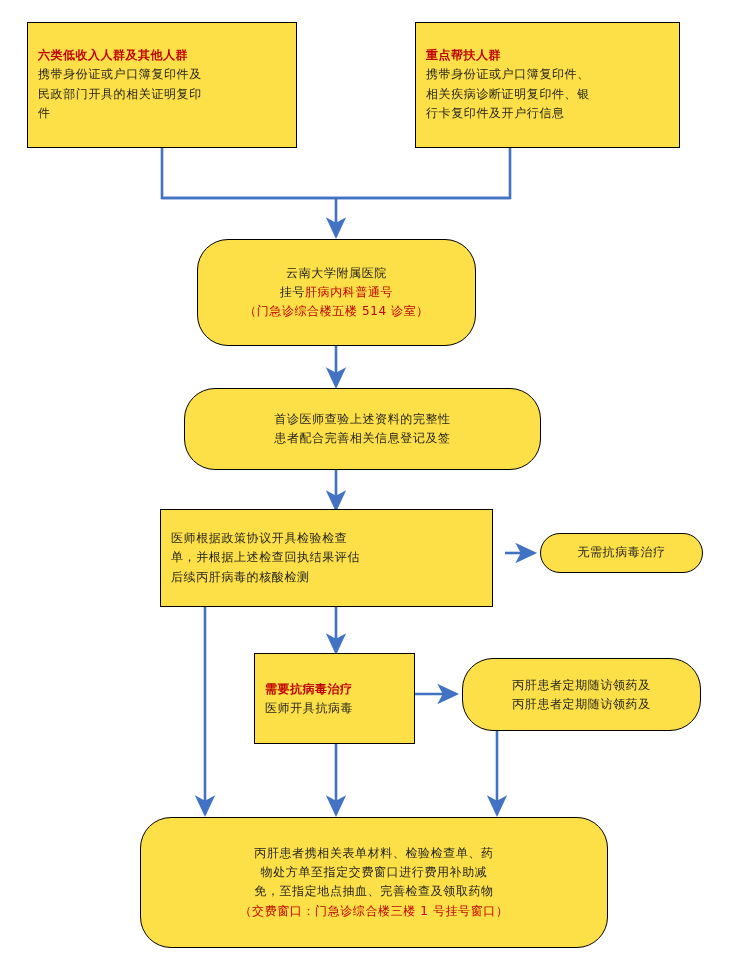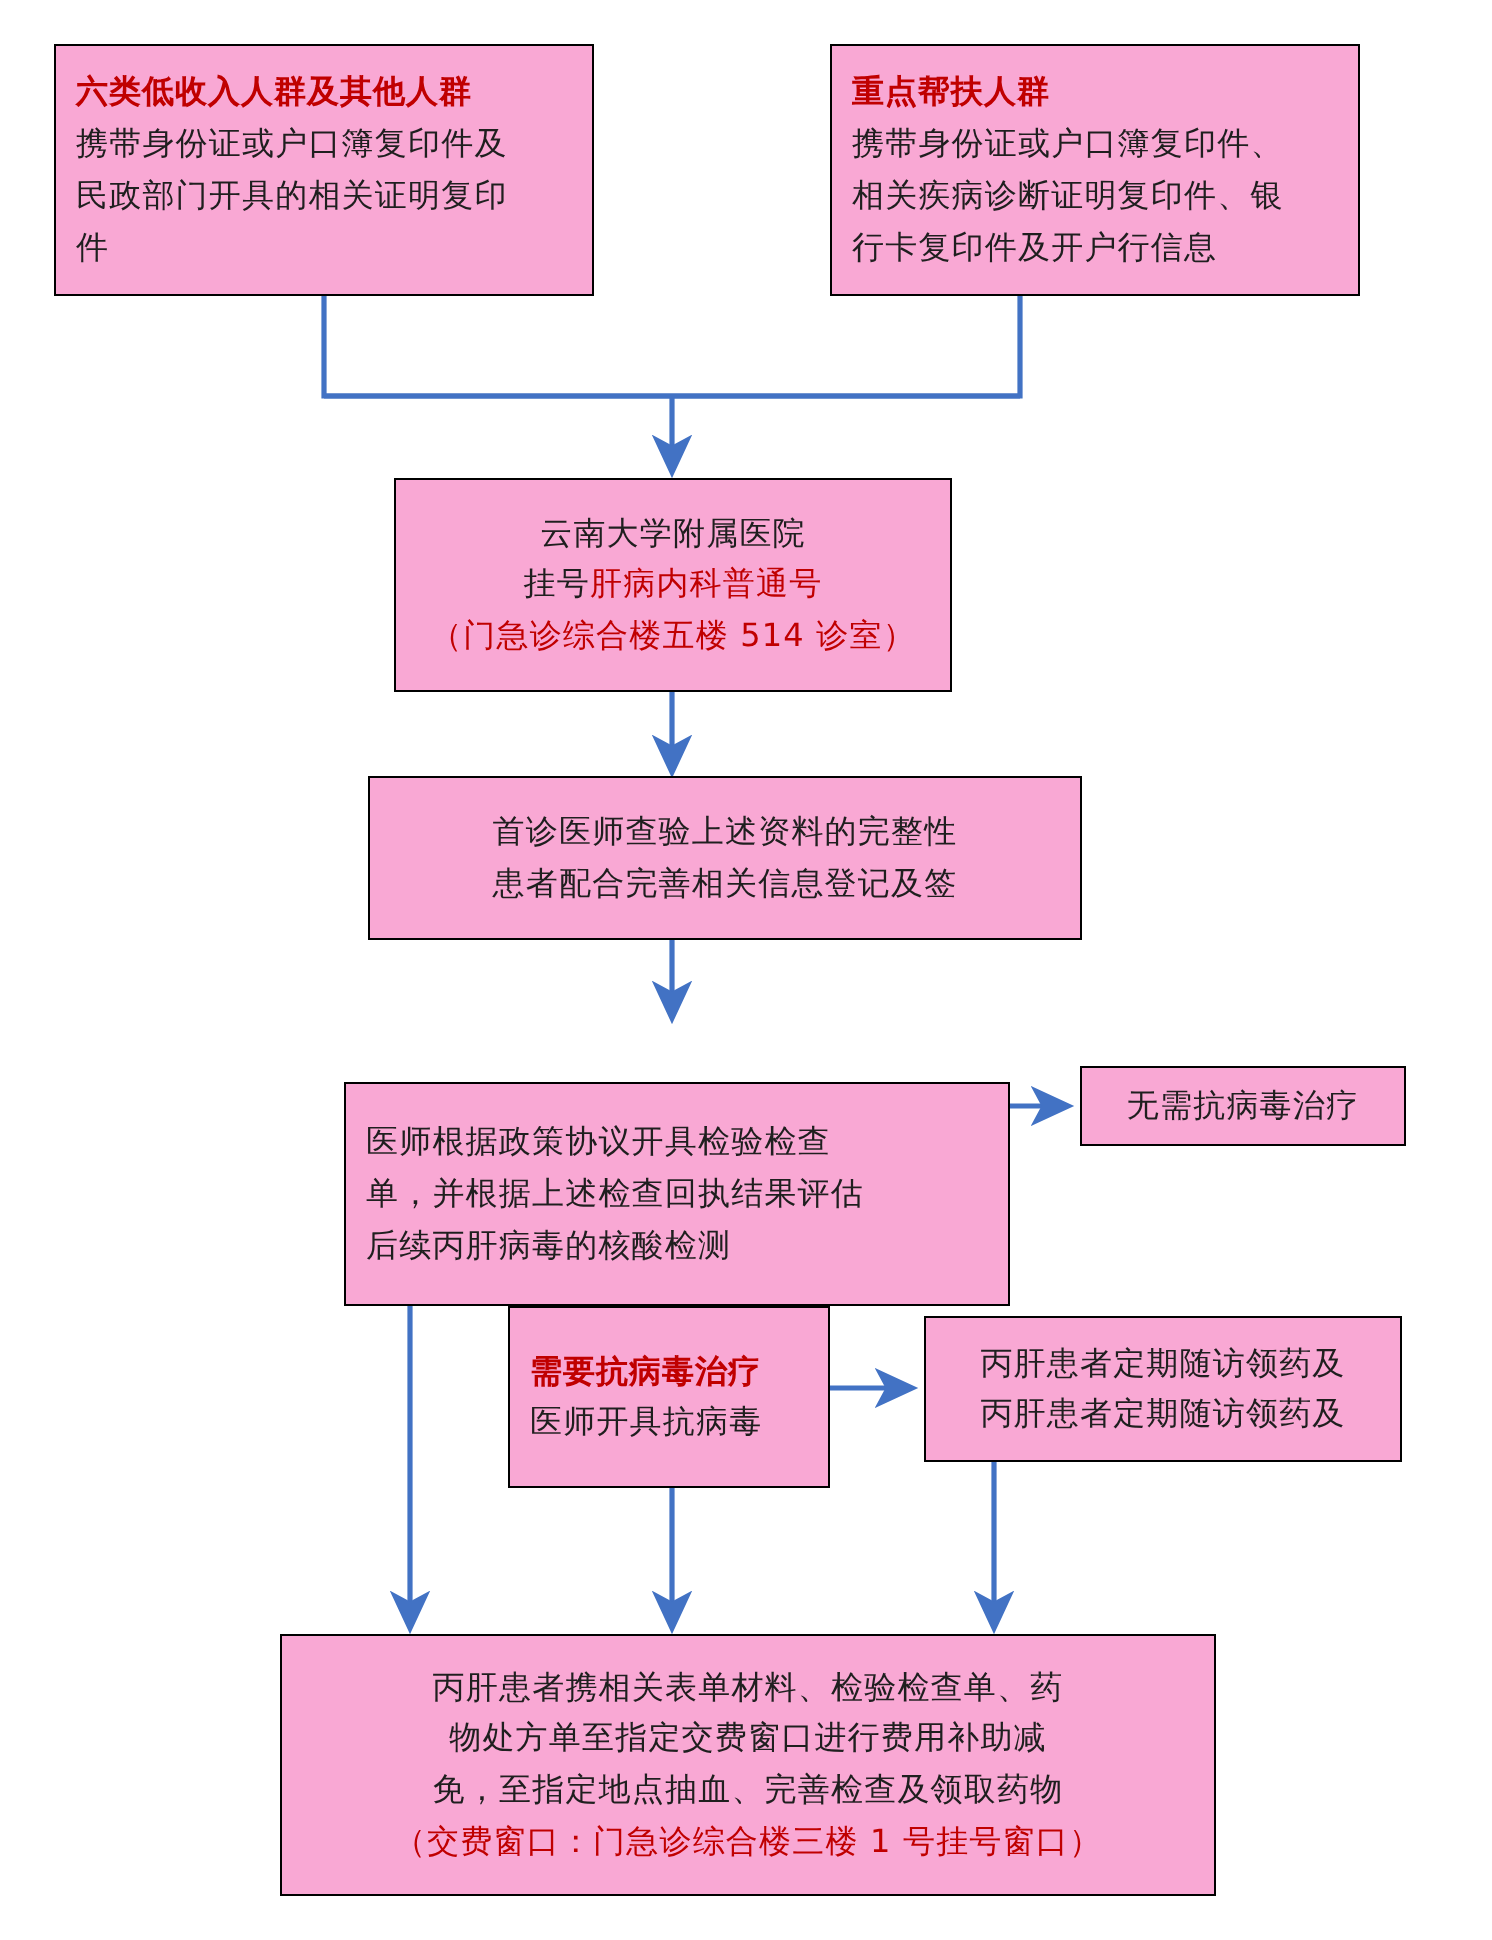--- a/index.html
+++ b/index.html
@@ -14,23 +14,23 @@
     position: relative;
     width: 746px;
     height: 970px;
     background: #ffffff;
     overflow: hidden;
   }
   .node {
     position: absolute;
     box-sizing: border-box;
     border: 1.4px solid #000000;
-    background: #f9a8d4;
+    background: #fde047;
     color: #1f1f1f;
-    font-size: 16px;
+    font-size: 12px;
     line-height: 1.62;
     letter-spacing: 0.6px;
     z-index: 3;
   }
   .node .inner {
     position: absolute;
     left: 0; right: 0; top: 50%;
     transform: translateY(-50%);
     padding: 0 10px;
     box-sizing: border-box;
@@ -39,21 +39,21 @@
   .title-red {
     color: #c00000;
     font-weight: bold;
     letter-spacing: 0.5px;
   }
   .red {
     color: #c00000;
     font-weight: normal;
   }
   .ta-left { text-align: left; }
-  .ta-center { text-align: center; }
+  .ta-center { text-align: center; border-radius: 31px; }
 
   
   #edges {
     position: absolute;
     left: 0; top: 0;
     width: 746px;
     height: 970px;
     z-index: 1;
   }
 </style>
@@ -121,21 +121,21 @@
     </div>
   </div>
 
   <div class="node ta-center" style="left:184px; top:388px; width:357px; height:82px;">
     <div class="inner">
       <span class="ln">首诊医师查验上述资料的完整性</span>
       <span class="ln">患者配合完善相关信息登记及签</span>
     </div>
   </div>
 
-  <div class="node ta-left" style="left:172px; top:509px; width:333px; height:112px;margin-top:32px;">
+  <div class="node ta-left" style="left:160px; top:509px; width:333px; height:98px;">
     <div class="inner">
       <span class="ln">医师根据政策协议开具检验检查</span>
       <span class="ln">单，并根据上述检查回执结果评估</span>
       <span class="ln">后续丙肝病毒的核酸检测</span>
     </div>
   </div>
 
   <div class="node ta-center" style="left:540px; top:533px; width:163px; height:40px;">
     <div class="inner">
       <span class="ln">无需抗病毒治疗</span>

